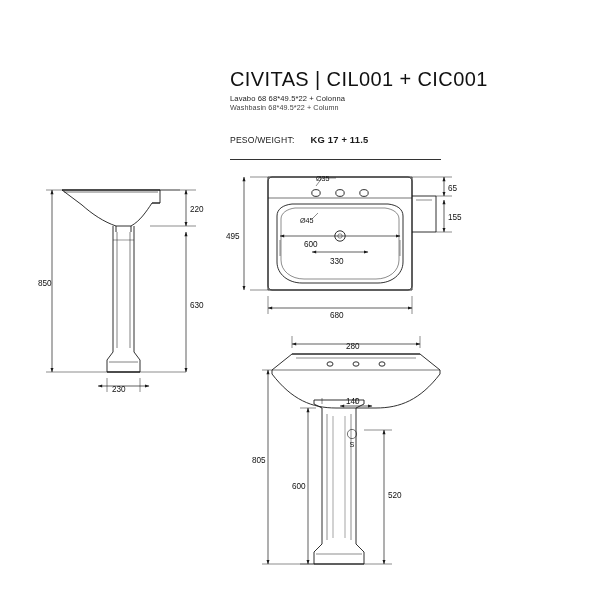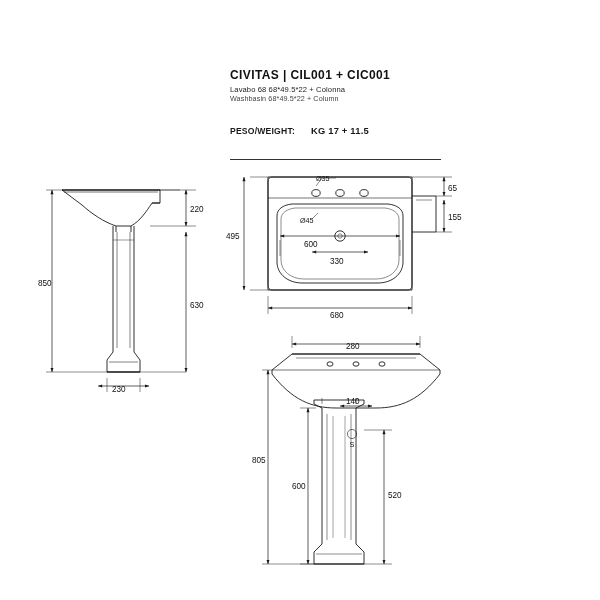--- a/index.html
+++ b/index.html
@@ -22,22 +22,22 @@
   }
 
   
   .header {
     position: absolute;
     left: 230px;
     top: 68px;
     width: 340px;
   }
   .title {
-    font-size: 12px;
-    font-weight: bold;
+    font-size: 20px;
+    font-weight: normal;
     letter-spacing: 0.4px;
     color: #111;
     white-space: nowrap;
   }
   .subtitle-it {
     font-size: 7.6px;
     color: #222;
     margin-top: 3px;
     letter-spacing: 0.1px;
   }
@@ -48,21 +48,21 @@
     letter-spacing: 0.1px;
   }
   .weight-row {
     margin-top: 11px;
     display: flex;
     align-items: baseline;
     gap: 16px;
   }
   .weight-label {
     font-size: 8.6px;
-    font-weight: bold;
+    font-weight: normal;
     letter-spacing: 0.2px;
     margin-top: 12px;
   }
   .weight-value {
     font-size: 9.4px;
     font-weight: bold;
     letter-spacing: 0.2px;
   }
   .header-rule {
     position: absolute;

